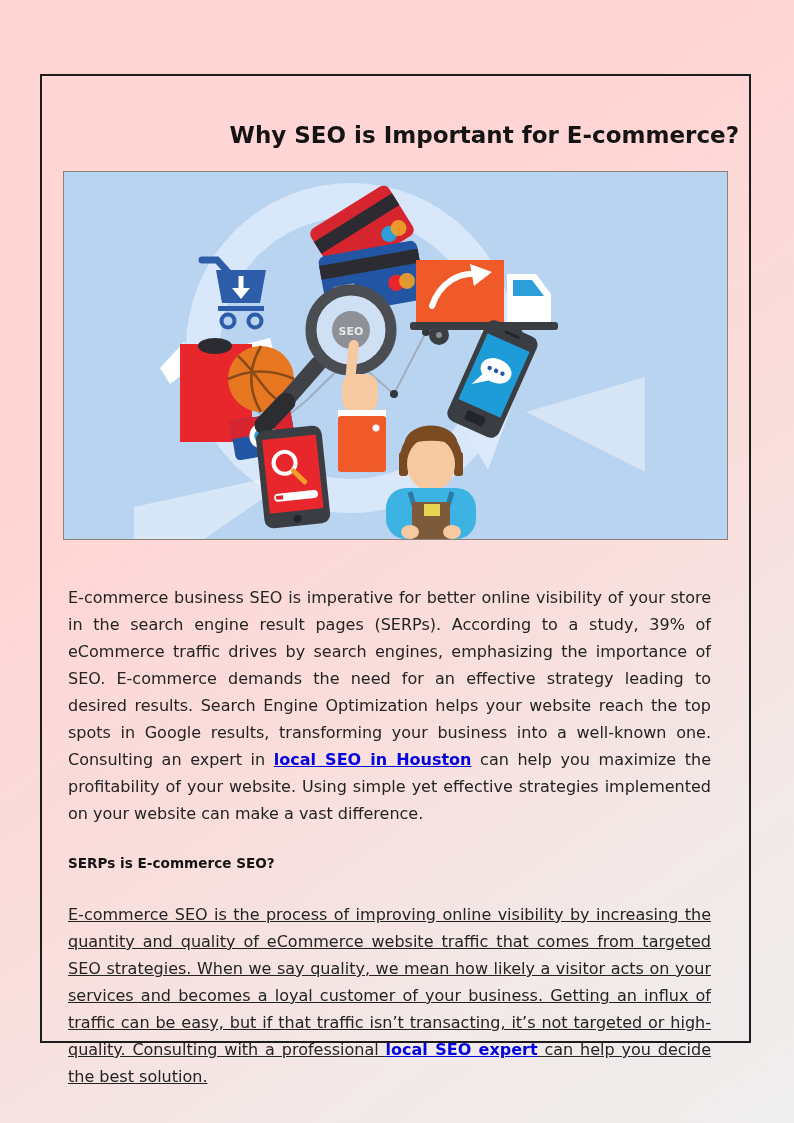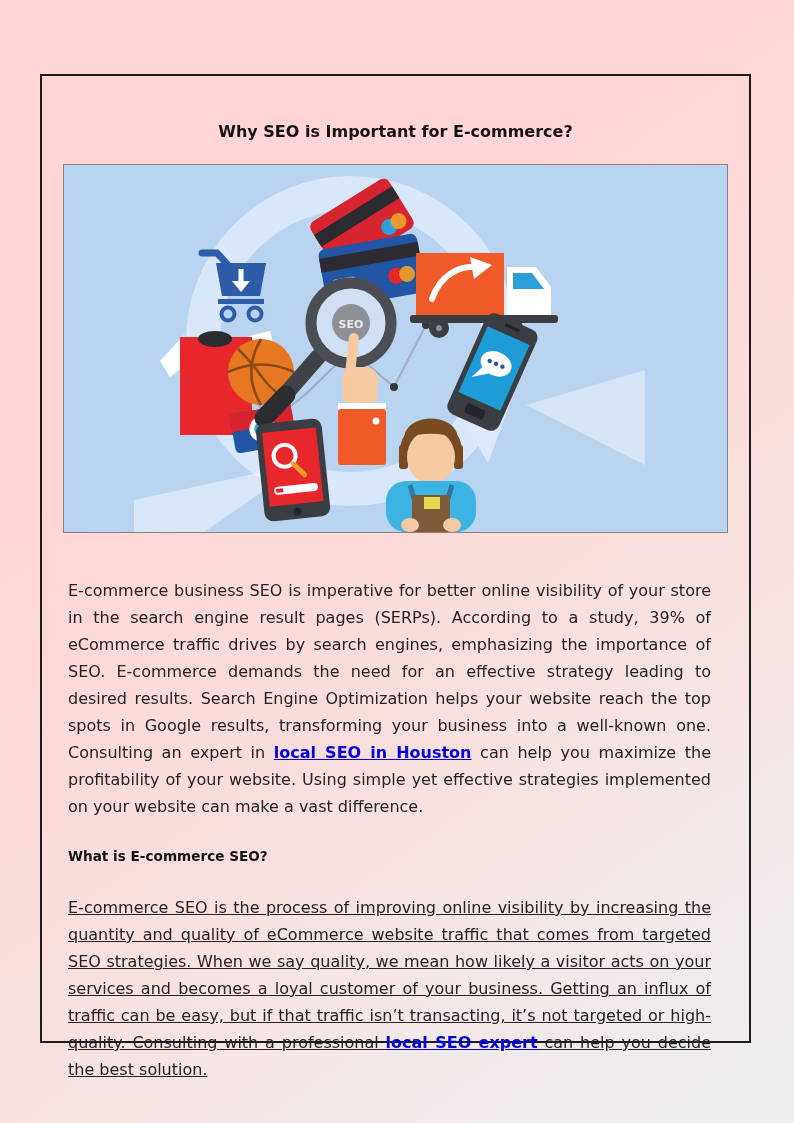--- a/index.html
+++ b/index.html
@@ -12,22 +12,22 @@
     font-family:"DejaVu Sans",sans-serif;
   }
   .frame{
     position:absolute;left:40px;top:74px;
     width:711px;height:969px;
     border:2px solid #1c1c1c;
     box-sizing:border-box;
   }
   .doc-title{
     margin:46px 10px 0;
-    text-align:center;
-    font-size:16px;
+    text-align:right;
+    font-size:23px;
     font-weight:bold;
     color:#141414;
   }
   .panel{
     position:relative;
     width:665px;height:369px;
     margin:23px auto 0;
     background:#b9d4f1;
     border:1px solid #8d8178;
     box-sizing:border-box;
@@ -193,18 +193,18 @@
           <rect x="348" y="330" width="38" height="37" fill="#7d5a3a"></rect>
           <rect x="360" y="332" width="16" height="12" fill="#e8d44d"></rect>
           <ellipse cx="346" cy="360" rx="9" ry="7" fill="#f6c9a0"></ellipse>
           <ellipse cx="388" cy="360" rx="9" ry="7" fill="#f6c9a0"></ellipse>
         </g>
       </svg>
     </div>
 
     <p class="bodytext"><span>E-commerce business SEO is imperative for better online visibility of your store in the search engine result pages (SERPs). According to a study, 39% of eCommerce traffic drives by search engines, emphasizing the importance of SEO. E-commerce demands the need for an effective strategy leading to desired results. Search Engine Optimization helps your website reach the top spots in Google results, transforming your business into a well-known one. Consulting an expert in </span><a class="doclink">local SEO in Houston</a><span> can help you maximize the profitability of your website. Using simple yet effective strategies implemented on your website can make a vast difference.</span></p>
 
-    <div class="section-heading">What is E-commerce SEO?</div>
+    <div class="section-heading">SERPs is E-commerce SEO?</div>
 
     <p class="bodytext second"><span>E-commerce SEO is the process of improving online visibility by increasing the quantity and quality of eCommerce website traffic that comes from targeted SEO strategies. When we say quality, we mean how likely a visitor acts on your services and becomes a loyal customer of your business. Getting an influx of traffic can be easy, but if that traffic isn’t transacting, it’s not targeted or high-quality. Consulting with a professional </span><a class="doclink">local SEO expert</a><span> can help you decide the best solution.</span></p>
 
   </div>
 </div>
 
 </body></html>

